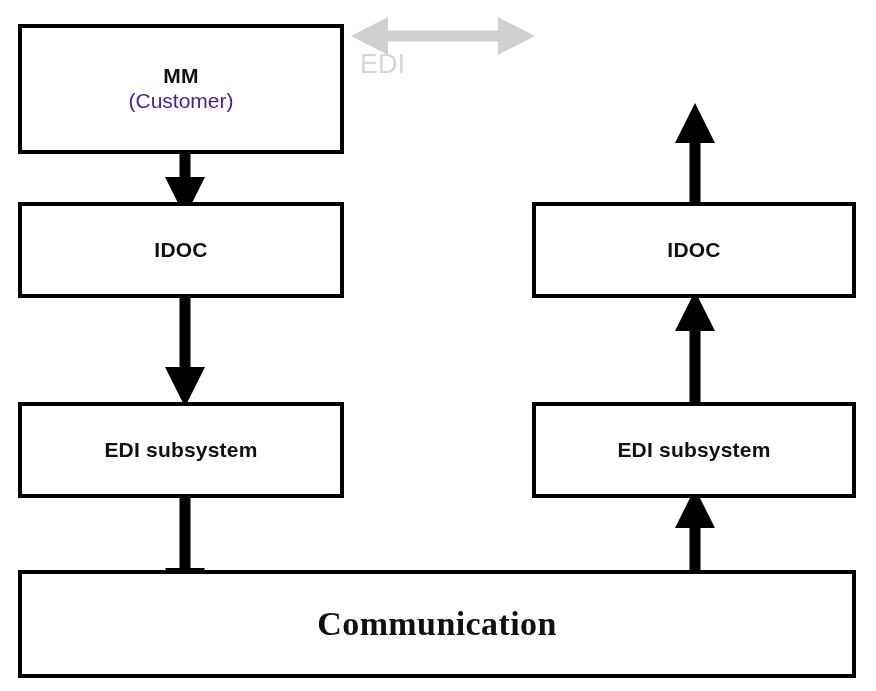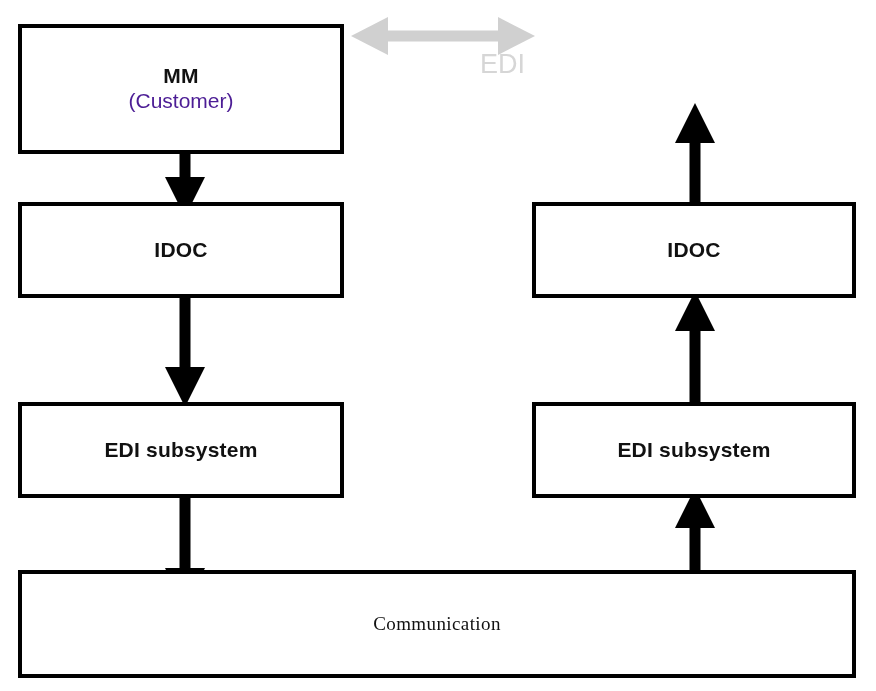--- a/index.html
+++ b/index.html
@@ -37,35 +37,35 @@
   }
   .node-sub {
     font-family: "Liberation Sans", sans-serif;
     font-weight: normal;
     font-size: 21px;
     color: #4c1d95;
     line-height: 1.2;
   }
   .node-title.serif {
     font-family: "Liberation Serif", serif;
-    font-size: 19px;
-    font-weight: normal;
+    font-size: 34px;
+    font-weight: bold;
     letter-spacing: 0.4px;
   }
   .flow-arrow {
     position: absolute;
     z-index: 1;
   }
   .edi-link {
     position: absolute;
     z-index: 1;
   }
   .edi-label {
     position: absolute;
-    text-align: right;
+    text-align: left;
     font-family: "Liberation Sans", sans-serif;
     font-size: 27px;
     line-height: 1.25;
     color: #d6d6d6;
     z-index: 1;
     user-select: none;
   }
 </style>
 </head>
 <body>

